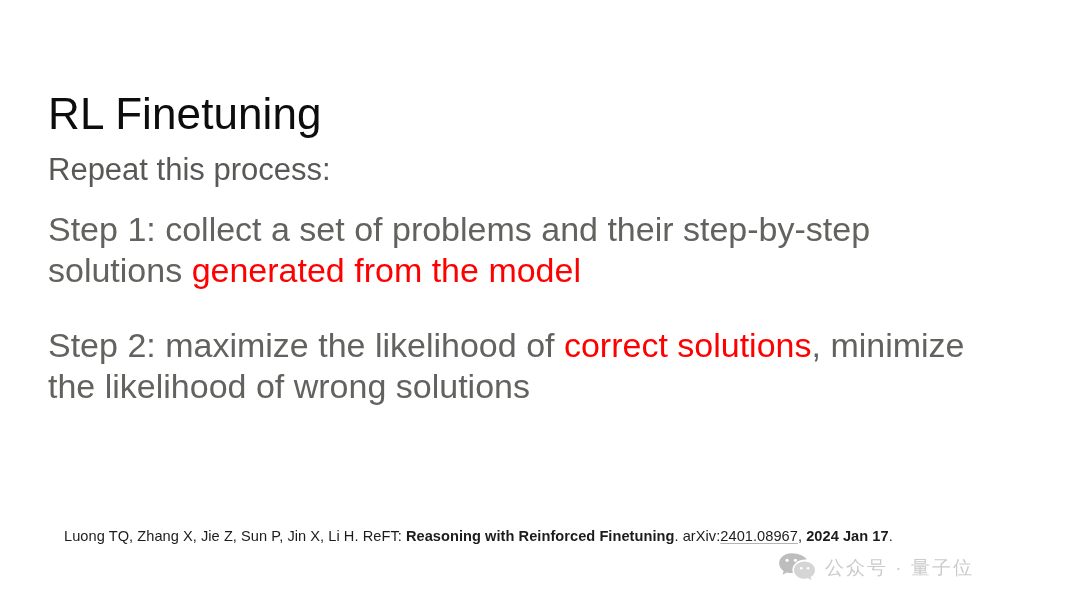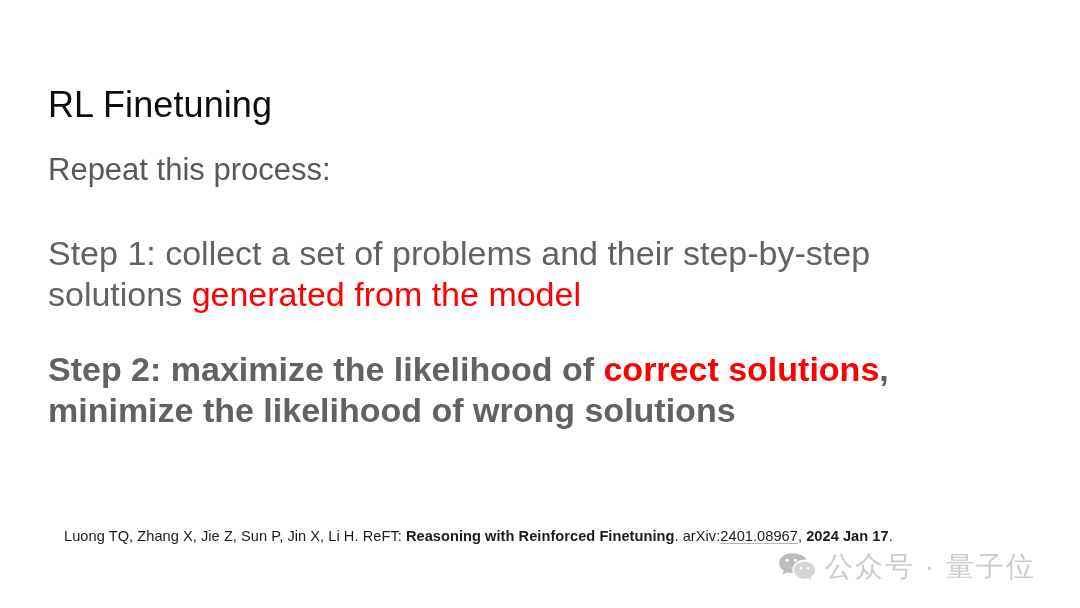--- a/index.html
+++ b/index.html
@@ -15,21 +15,21 @@
     overflow: hidden;
     font-family: "Liberation Sans", sans-serif;
     -webkit-font-smoothing: antialiased;
   }
 
   
   #slide-title {
     position: absolute;
     left: 48px;
     top: 63px;
-    font-size: 36px;
+    font-size: 44px;
     font-weight: 400;
     line-height: 1.0;
     color: #0d0d0d;
     letter-spacing: 0.1px;
     white-space: nowrap;
   }
 
   
   .body-area {
     position: absolute;
@@ -46,22 +46,22 @@
     letter-spacing: 0.0px;
   }
 
   .step-para {
     font-size: 34px;
     font-weight: 400;
     color: #62625f;
     line-height: 41px;
     letter-spacing: 0.0px;
   }
-  .step-1 { margin-top: 44px; }
-  .step-2 { margin-top: 24px; font-weight: bold; }
+  .step-1 { margin-top: 20px; }
+  .step-2 { margin-top: 24px; }
 
   .hl-red { color: #ff0000; }
 
   
   #citation {
     position: absolute;
     left: 64px;
     top: 527px;
     width: 960px;
     font-size: 14.6px;
@@ -83,21 +83,21 @@
   #watermark {
     position: absolute;
     left: 778px;
     top: 552px;
     display: flex;
     align-items: center;
     gap: 9px;
     user-select: none;
   }
   #watermark .wm-text {
-    font-size: 28px;
+    font-size: 19px;
     color: #cbcbcb;
     font-weight: 400;
     letter-spacing: 2px;
     line-height: 1;
     white-space: nowrap;
   }
   #wechat-icon { display: block; }
 </style>
 </head>
 <body>

